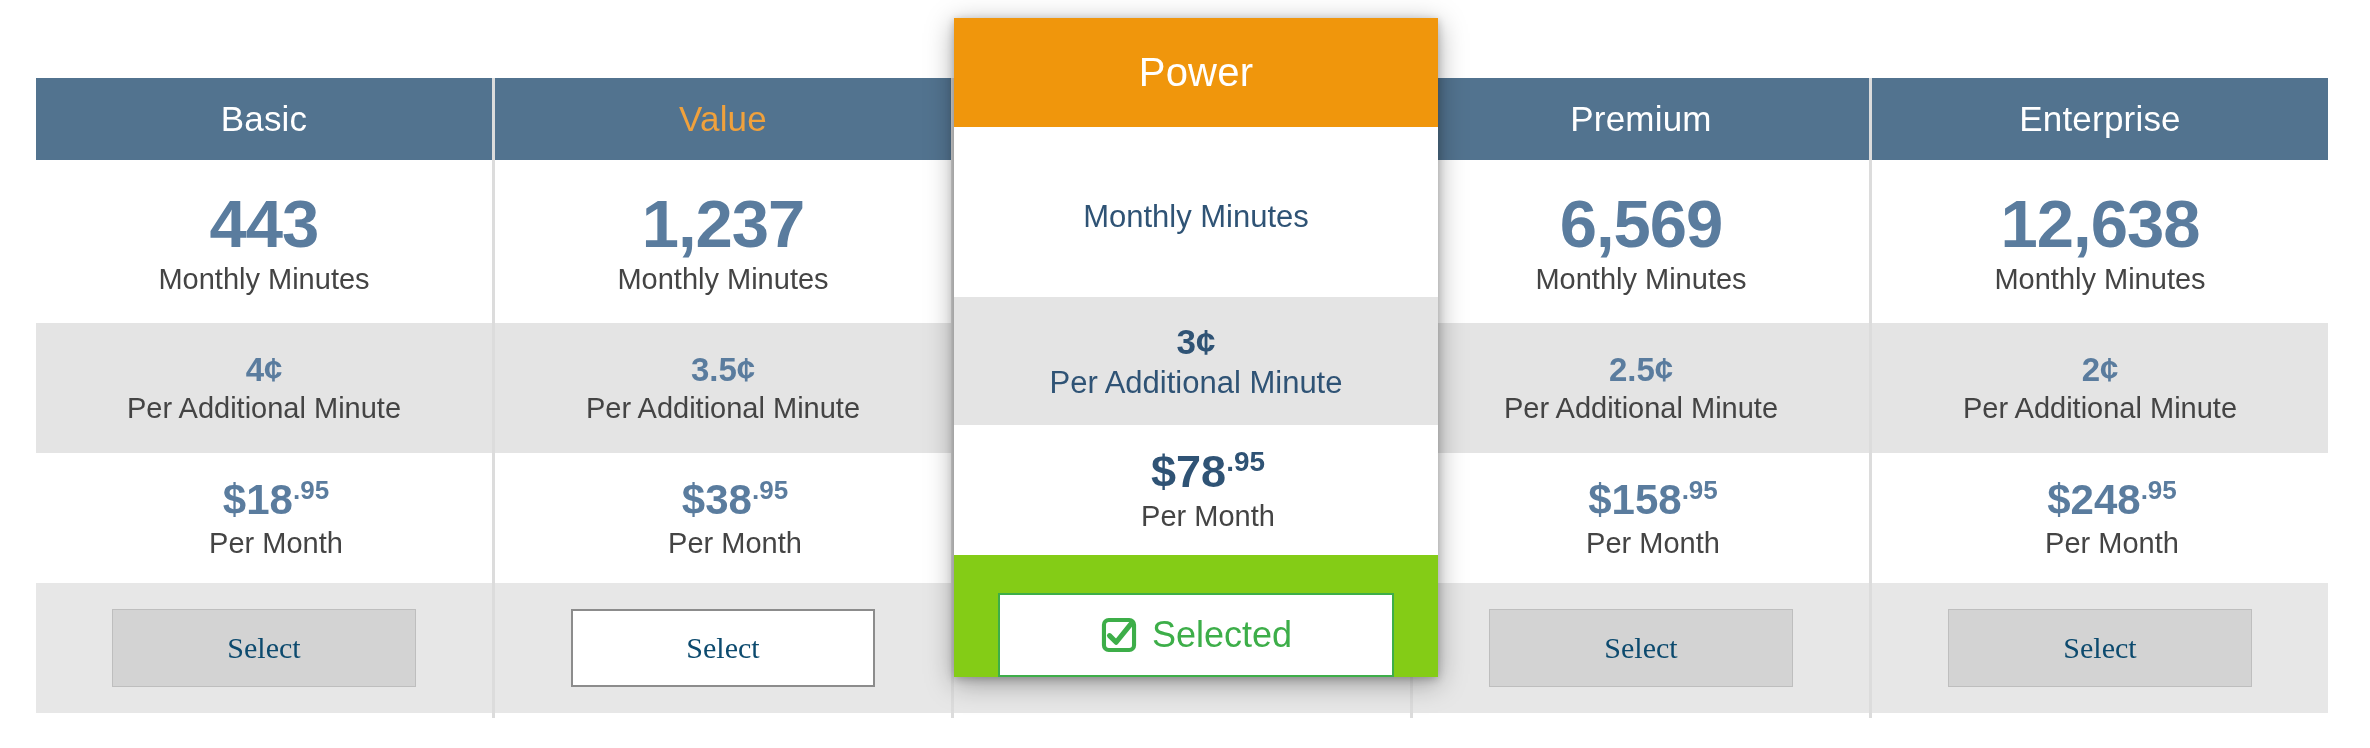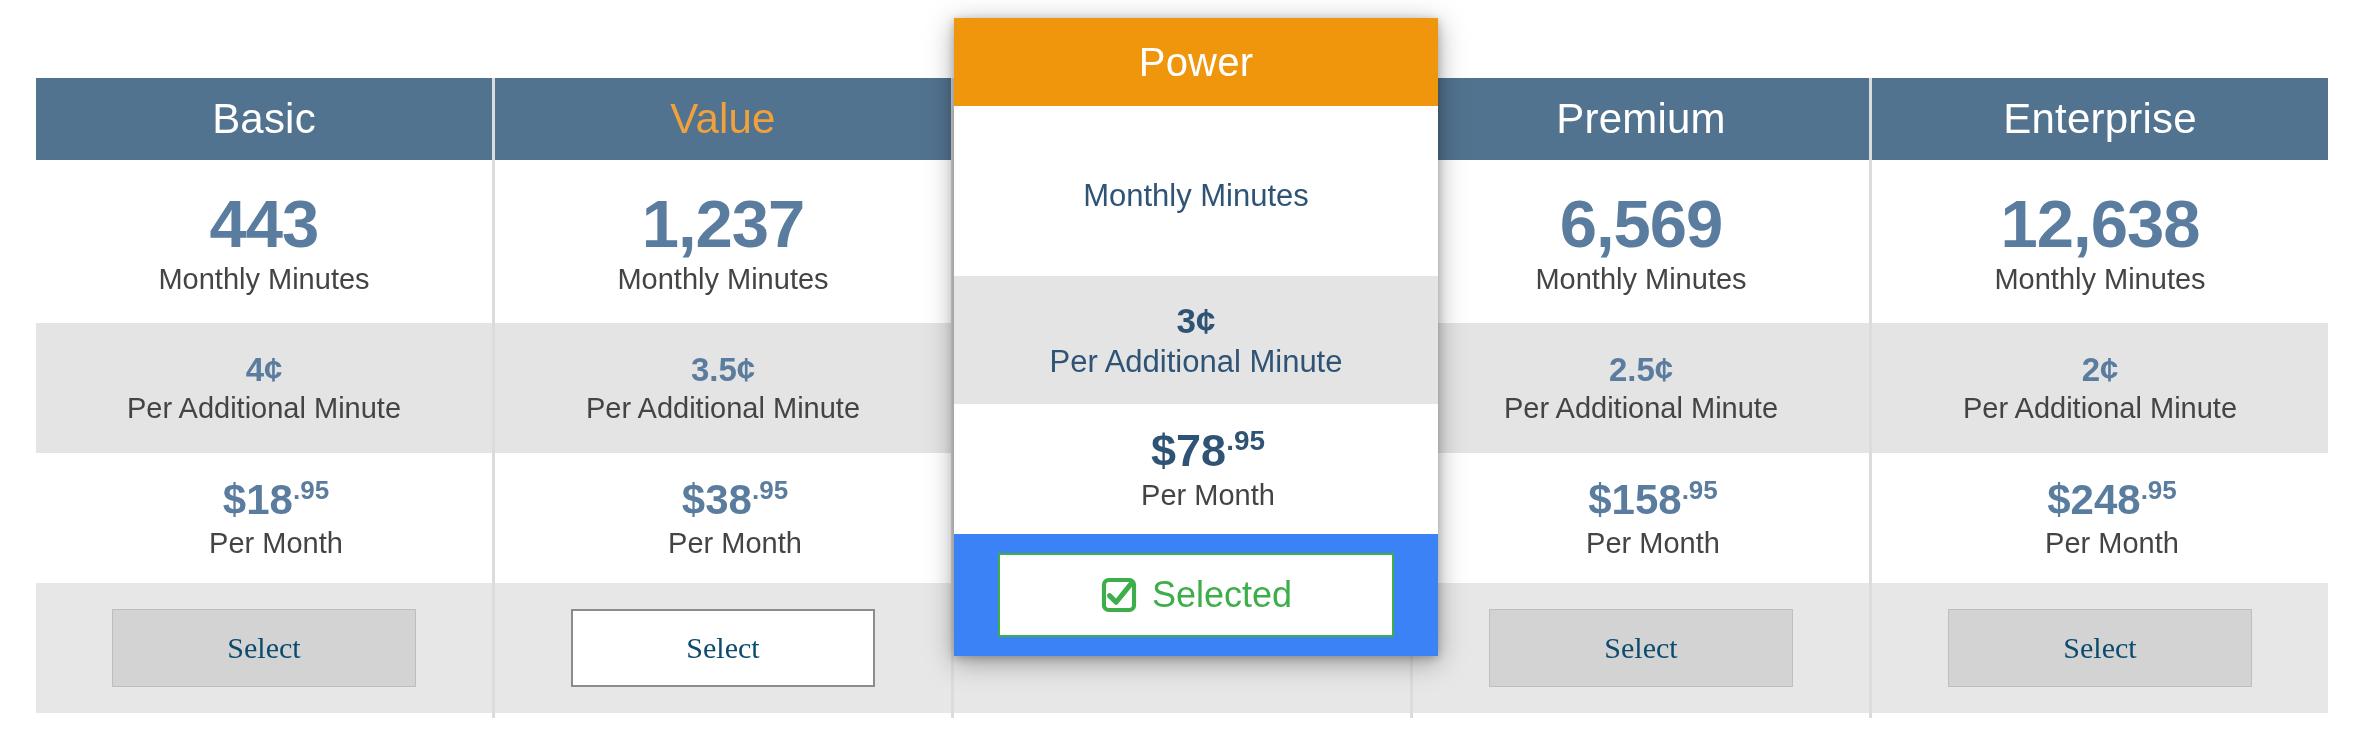--- a/index.html
+++ b/index.html
@@ -48,21 +48,21 @@
     width: 3px;
     height: 640px;
     background: #dcdcdc;
   }
 
   
   .hcell {
     height: 82px;
     background: #52738F;
     color: #ffffff;
-    font-size: 42px;
+    font-size: 35px;
     display: flex;
     align-items: center;
     justify-content: center;
     letter-spacing: .2px;
   }
   .hcell.hover-label { color: #F0A13C; }
 
   
   .row {
     display: flex;
@@ -133,28 +133,28 @@
   #power-card {
     position: absolute;
     left: 954px;
     top: 18px;
     width: 484px;
     background: #ffffff;
     box-shadow: 0 6px 26px rgba(0,0,0,0.34), 0 2px 8px rgba(0,0,0,0.22);
     z-index: 30;
   }
   #power-card .hcell {
-    height: 88px;
+    height: 109px;
     background: #F0960C;
     font-size: 40px;
   }
   #power-card .row.r-minutes { height: 170px; }
   #power-card .row.r-cents   { height: 128px; }
   #power-card .row.r-price   { height: 130px; }
-  #power-card .row.r-action  { height: 122px; background: #3b82f6; }
+  #power-card .row.r-action  { height: 122px; background: #84cc16; justify-content: flex-end; }
 
   #power-card .big   { font-size: 74px; color: #2F5375; }
   #power-card .mid   { font-size: 35px; color: #2F5375; }
   #power-card .price { font-size: 45px; color: #2F5375; }
   #power-card .sub.blue { color: #2F5375; font-size: 31px; }
 
   .btn-selected {
     width: 396px;
     height: 84px;
     background: #ffffff;

